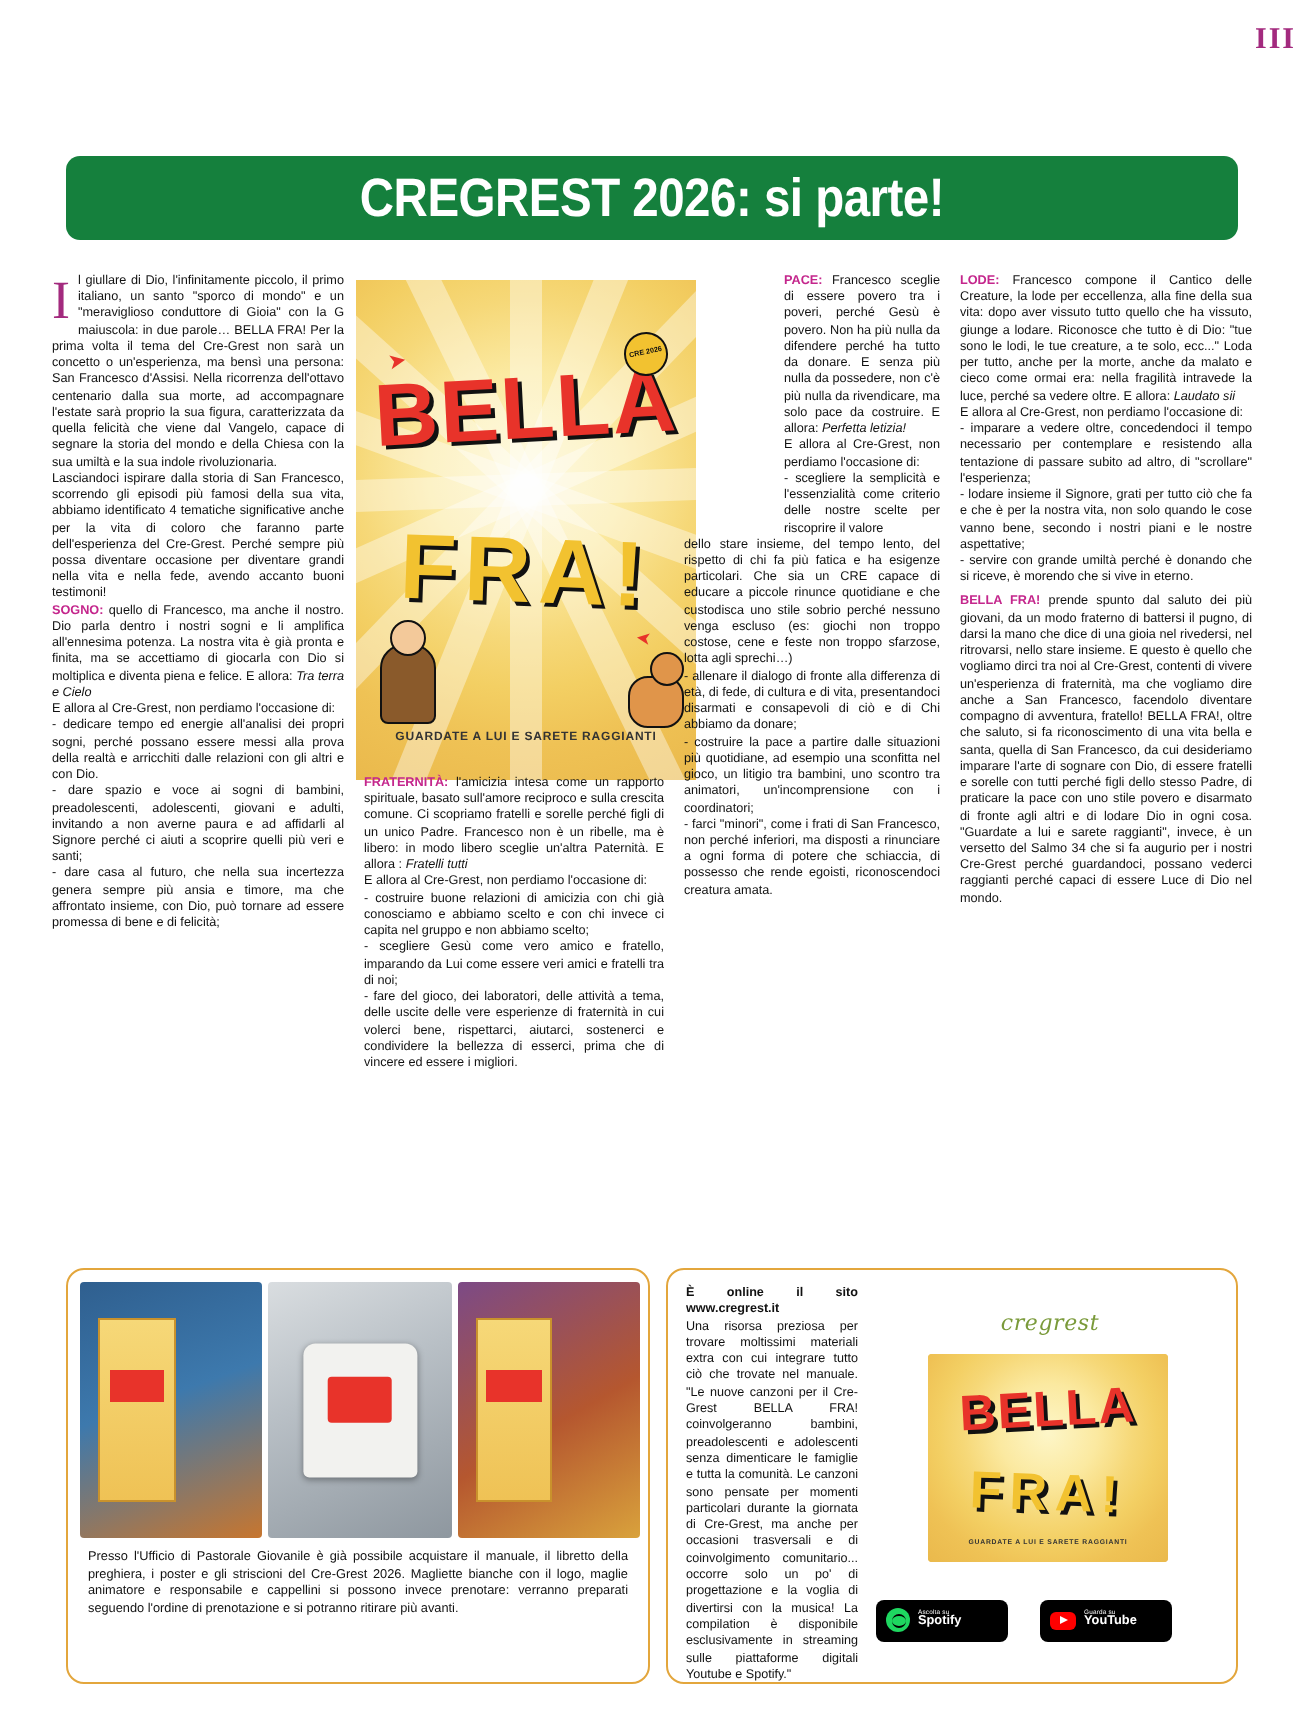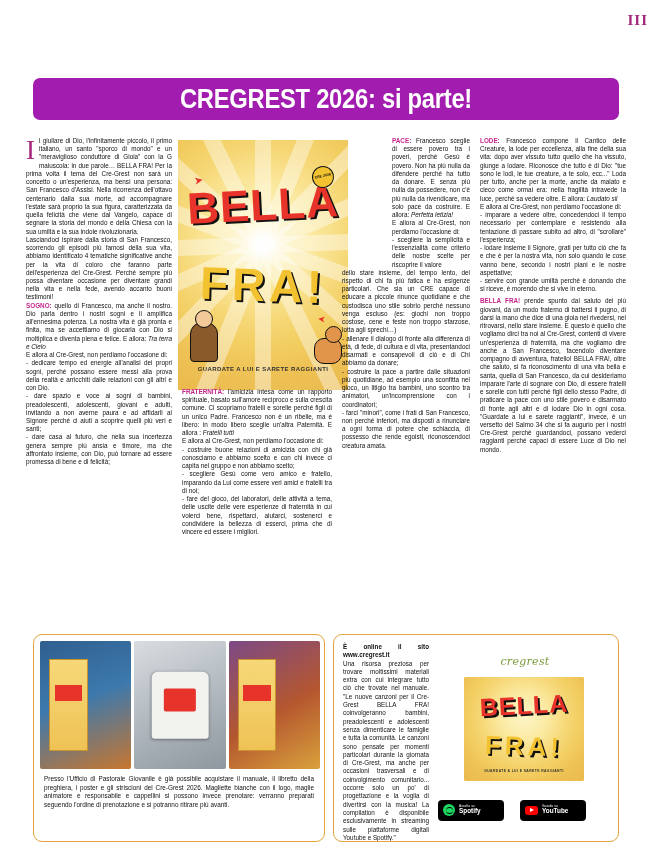--- a/index.html
+++ b/index.html
@@ -78,21 +78,21 @@
     font-family: "Liberation Serif", serif;
   }
 
   
   .title-banner {
     position: absolute;
     left: 33px;
     top: 78px;
     width: 586px;
     height: 42px;
-    background: #a21caf;
+    background: #15803d;
     border-radius: 7px;
     display: flex;
     align-items: center;
     justify-content: center;
   }
   .title-banner h1 {
     margin: 0;
     font-family: "Liberation Sans Narrow", "Liberation Sans", sans-serif;
     font-weight: bold;
     font-size: 27px;

